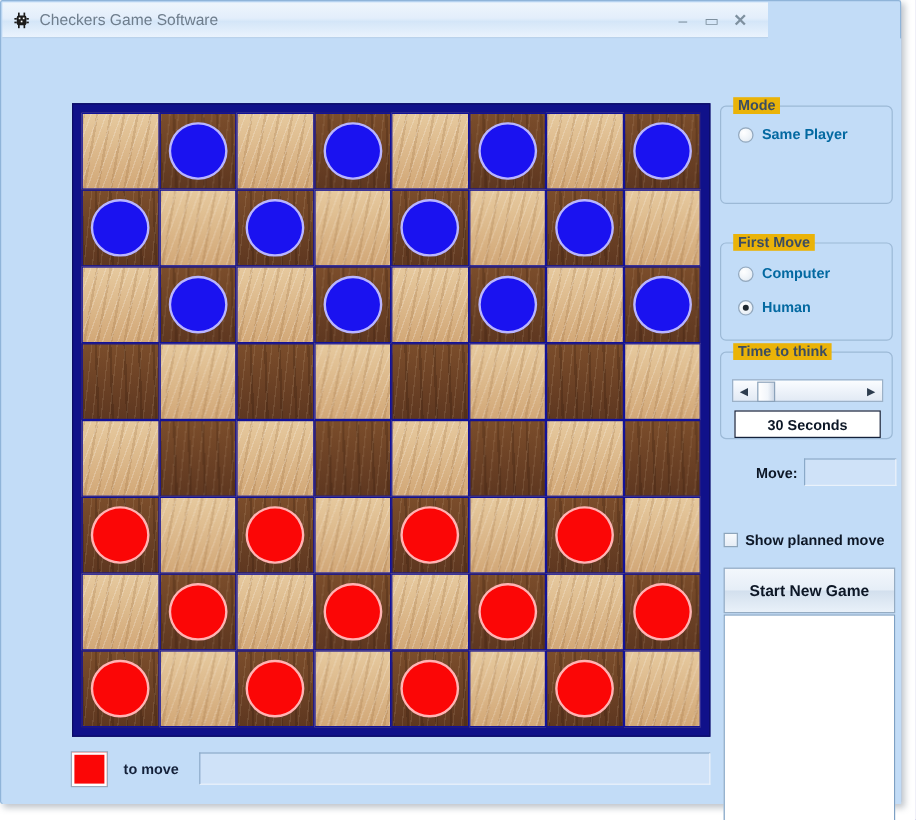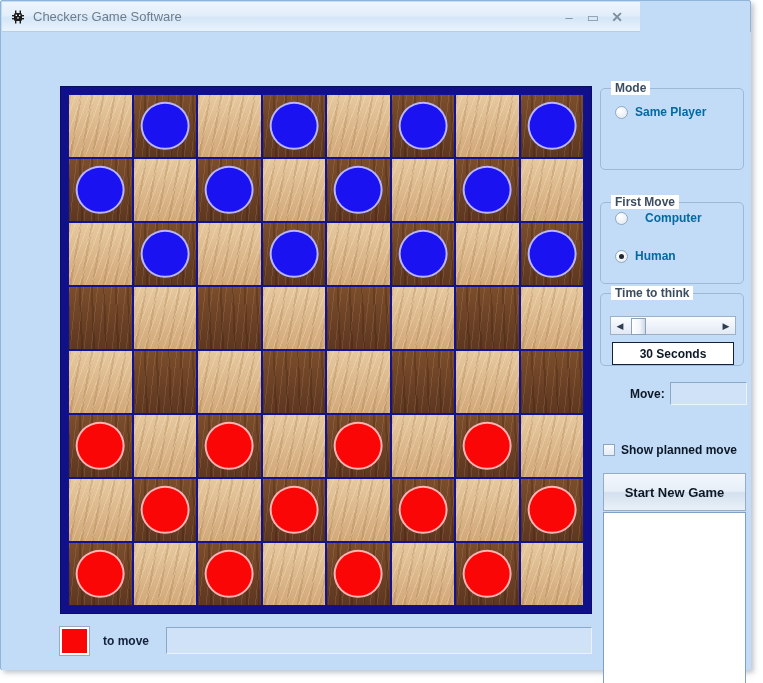--- a/index.html
+++ b/index.html
@@ -194,21 +194,21 @@
     left: 0;
     width: 144px;
     border: 1px solid #9cb9d6;
     border-radius: 5px;
     box-sizing: border-box;
   }
   .group-title {
     position: absolute;
     left: 10px; top: -8px;
     padding: 0 4px;
-    background: #ffffff;
+    background: #eab308;
     font-size: 12px;
     font-weight: bold;
     color: #3c4d61;
     font-family: "Liberation Sans", sans-serif;
     white-space: nowrap;
   }
   #group-mode      { top: 8px;  height: 82px; }
   #group-firstmove { top: 122px;height: 82px; }
   #group-time      { top: 213px;height: 73px; }
 
@@ -524,21 +524,21 @@
         <div class="group" id="group-mode">
           <div class="group-title">Mode</div>
           <div class="radio-row" style="top:14px;">
             <span class="radio"></span>
             <span class="radio-label">Same Player</span>
           </div>
         </div>
 
         <div class="group" id="group-firstmove">
           <div class="group-title">First Move</div>
-          <div class="radio-row" style="top:6px;gap:10px;">
+          <div class="radio-row" style="top:16px;">
             <span class="radio"></span>
             <span class="radio-label">Computer</span>
           </div>
           <div class="radio-row" style="top:44px;">
             <span class="radio checked"></span>
             <span class="radio-label">Human</span>
           </div>
         </div>
 
         <div class="group" id="group-time">

